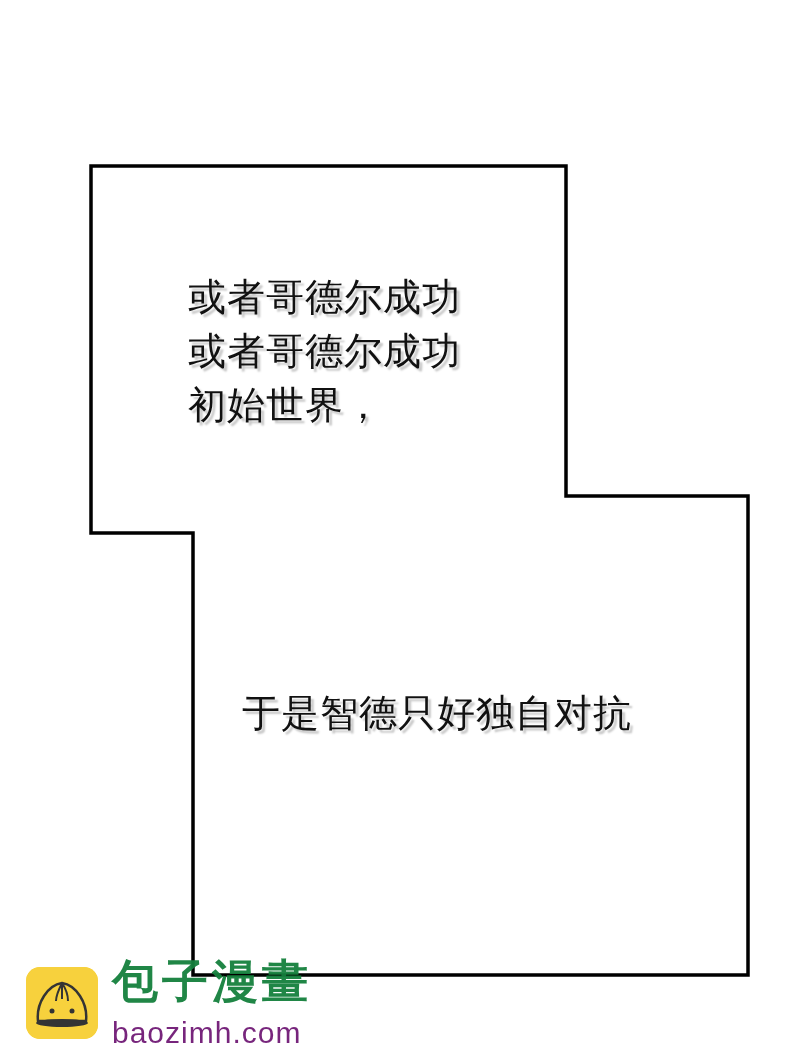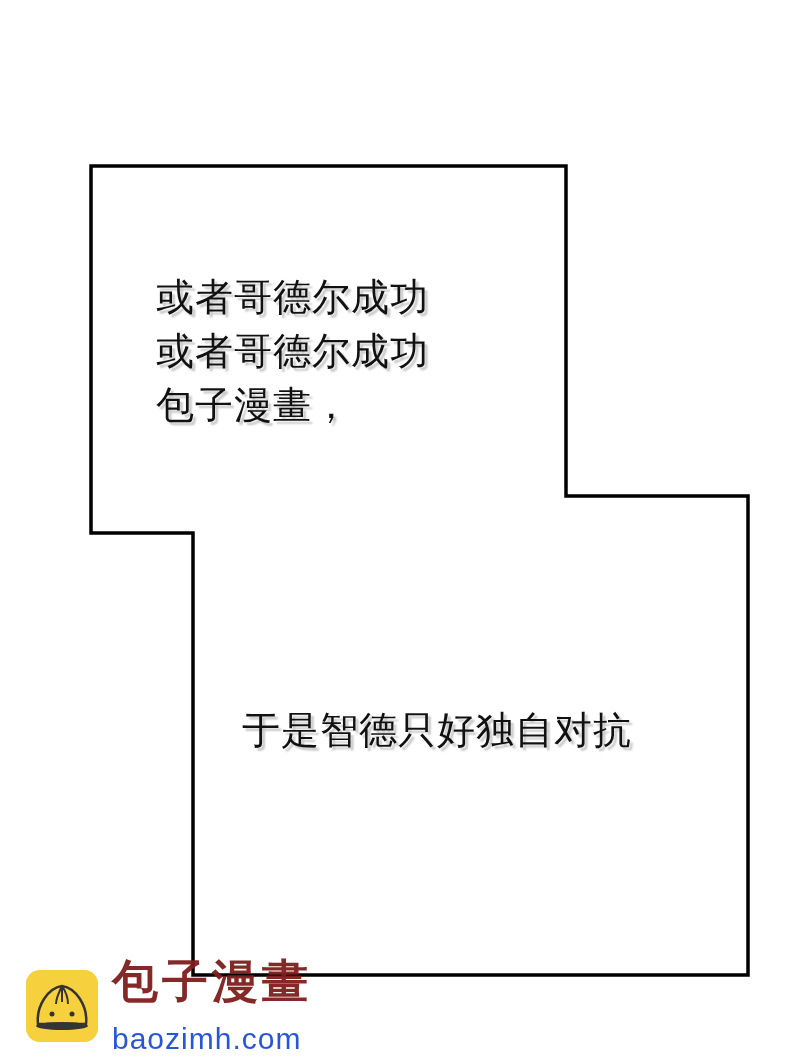--- a/index.html
+++ b/index.html
@@ -28,27 +28,26 @@
       line-height: 54px;
       letter-spacing: 1px;
       text-shadow: 3px 3px 2px rgba(0,0,0,0.22);
       white-space: nowrap;
       font-family: "DejaVu Serif", "Liberation Serif", serif;
     }
     .caption .line {
       display: block;
     }
     .caption-1 {
-      left: 156px;
+      left: 188px;
       top: 270px;
     }
     .caption-2 {
       left: 242px;
       top: 686px;
-      margin-top: 17px;
     }
     .watermark {
       position: absolute;
       left: 26px;
       top: 958px;
       display: flex;
       align-items: center;
       opacity: 0.95;
     }
     .wm-logo {
@@ -60,44 +59,44 @@
       overflow: hidden;
     }
     .wm-text {
       margin-left: 14px;
       display: flex;
       flex-direction: column;
       line-height: 1;
     }
     .wm-cn {
       font-size: 46px;
-      color: #7f1d1d;
+      color: #15803d;
       letter-spacing: 4px;
       font-family: "DejaVu Sans", sans-serif;
       font-weight: bold;
     }
     .wm-url {
       font-size: 30px;
-      color: #1d4ed8;
-      margin-top: 20px;
+      color: #701a75;
+      margin-top: 14px;
       font-family: "Liberation Sans", sans-serif;
       letter-spacing: 1px;
     }
   </style>
 </head>
 <body>
 
 <svg class="panel-svg" viewBox="0 0 800 1064" xmlns="http://www.w3.org/2000/svg">
   <polygon points="91,166 566,166 566,496 748,496 748,975 193,975 193,533 91,533" fill="#ffffff" stroke="#000000" stroke-width="3.5" stroke-linejoin="miter"></polygon>
 </svg>
 
 <div class="caption caption-1">
   <span class="line">或者哥德尔成功</span>
   <span class="line">或者哥德尔成功</span>
-  <span class="line">包子漫畫，</span>
+  <span class="line">初始世界，</span>
 </div>
 
 <div class="caption caption-2">
   <span class="line">于是智德只好独自对抗</span>
 </div>
 
 <div class="watermark">
   <div class="wm-logo">
     <svg width="72" height="72" viewBox="0 0 72 72" xmlns="http://www.w3.org/2000/svg">
       <rect width="72" height="72" rx="14" fill="#f7cf33"></rect>

